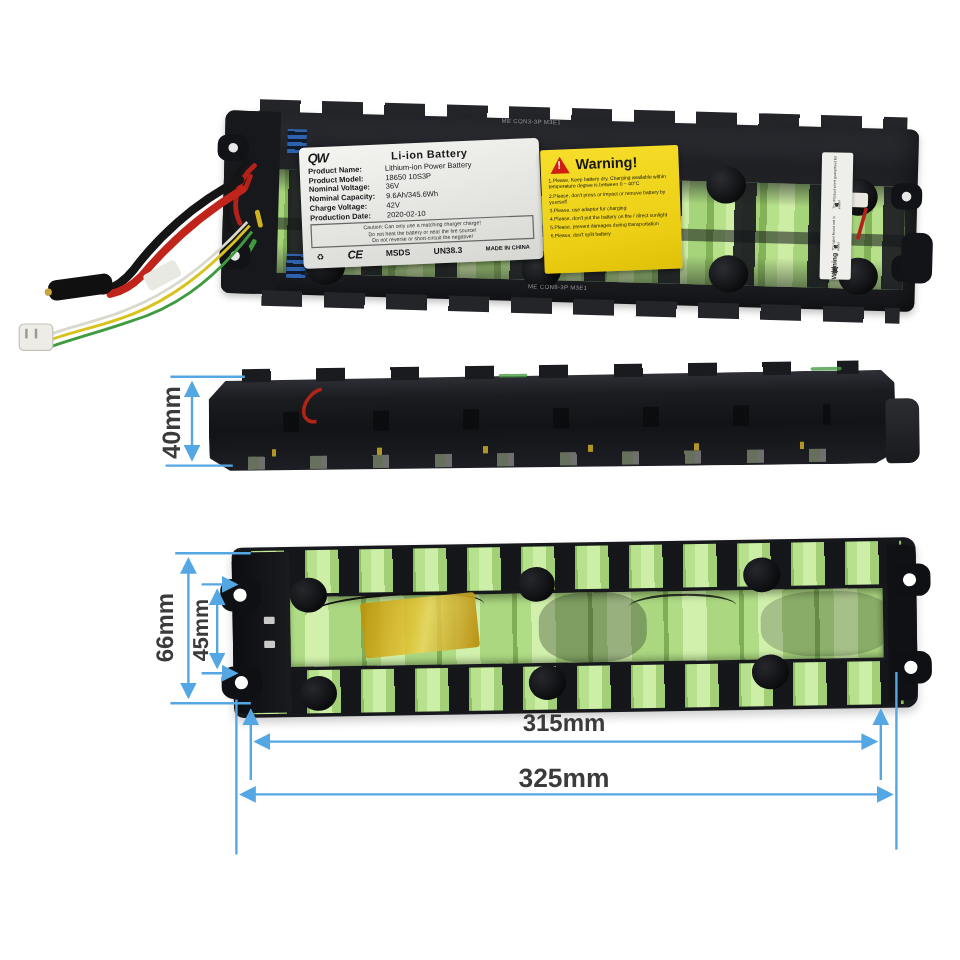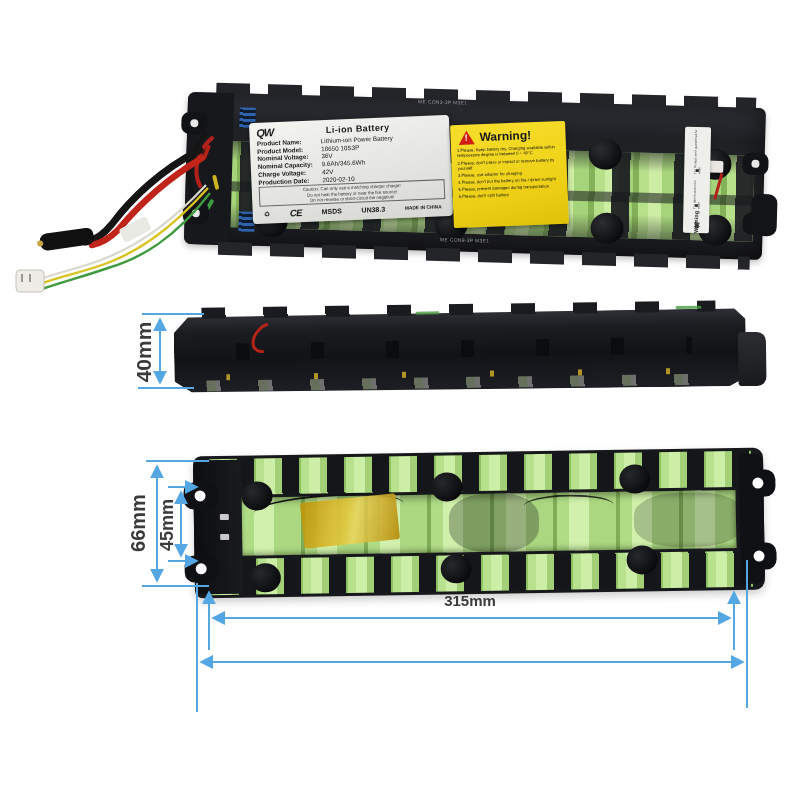--- a/index.html
+++ b/index.html
@@ -303,15 +303,16 @@
 
       <path d="M197,583 L197,712"></path>
       <path d="M747,560 L747,708"></path>
       <path d="M202,662 L742,662" marker-start="url(#arr)" marker-end="url(#arr)"></path>
     </g>
   </svg>
 
   <div class="dim-label rot" style="left:112px;top:341px;width:62px;height:22px;font-size:21px;">40mm</div>
   <div class="dim-label rot" style="left:107px;top:512px;width:62px;height:22px;font-size:20px;">66mm</div>
   <div class="dim-label rot" style="left:139px;top:515px;width:56px;height:20px;font-size:18px;">45mm</div>
-  <div class="dim-label" style="left:410px;top:592px;width:120px;font-size:15px;">315mm</div>
+  <div class="dim-label" style="left:410px;top:592px;width:120px;font-size:20px;">315mm</div>
+  <div class="dim-label" style="left:410px;top:636px;width:120px;font-size:22px;">325mm</div>
 
 </div>
 
 </body></html>

